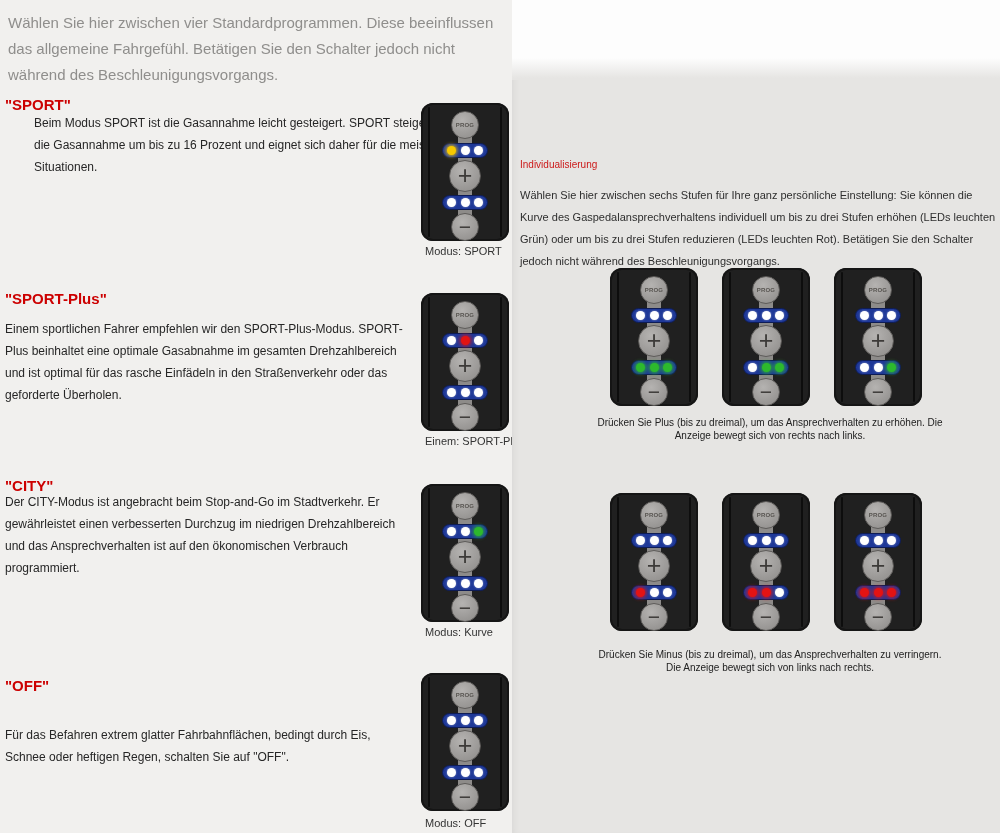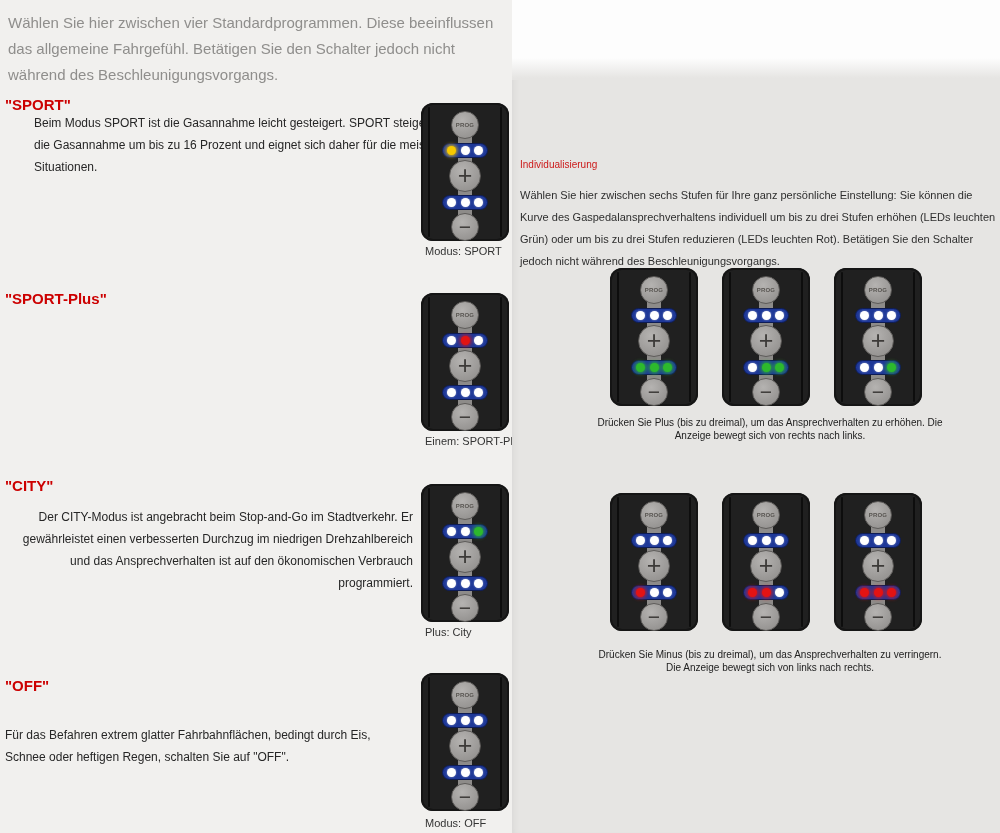--- a/index.html
+++ b/index.html
@@ -20,21 +20,21 @@
 
   .h-red { color:#cc0000; font-weight:bold; font-size:15px; }
   .sec-head-sport      { left:5px; top:96px;  }
   .sec-head-sport-plus { left:5px; top:290px; }
   .sec-head-city       { left:5px; top:477px; }
   .sec-head-off        { left:5px; top:677px; }
 
   .sec-body { left:5px; width:408px; font-size:12px; line-height:22px; color:#262626; }
   .sec-body-sport      { top:112px;margin-left:29px; }
   .sec-body-sport-plus { top:318px; }
-  .sec-body-city       { top:506px;text-align:right; }
+  .sec-body-city       { top:491px; }
   .sec-body-off        { top:724px; }
 
   .dev-mount { position:absolute; }
   .pos-dev-sport      { left:421px; top:103px; }
   .pos-dev-sport-plus { left:421px; top:293px; }
   .pos-dev-city       { left:421px; top:484px; }
   .pos-dev-off        { left:421px; top:673px; }
 
   .figcap { position:absolute; left:404px; width:140px; font-size:11px; color:#333;padding-left:21px; }
   .pos-cap-sport      { top:245px; }
@@ -77,20 +77,21 @@
 </head>
 <body>
 
 <div class="col-left">
   <p class="abs intro">Wählen Sie hier zwischen vier Standardprogrammen. Diese beeinflussen das allgemeine Fahrgefühl. Betätigen Sie den Schalter jedoch nicht während des Beschleunigungsvorgangs.</p>
 
   <h2 class="abs h-red sec-head-sport">"SPORT"</h2>
   <p class="abs sec-body sec-body-sport">Beim Modus SPORT ist die Gasannahme leicht gesteigert. SPORT steigert die Gasannahme um bis zu 16 Prozent und eignet sich daher für die meisten Situationen.</p>
 
   <h2 class="abs h-red sec-head-sport-plus">"SPORT-Plus"</h2>
+  <p class="abs sec-body sec-body-sport-plus">Einem sportlichen Fahrer empfehlen wir den SPORT-Plus-Modus. SPORT-Plus beinhaltet eine optimale Gasabnahme im gesamten Drehzahlbereich und ist optimal für das rasche Einfädeln in den Straßenverkehr oder das geforderte Überholen.</p>
 
   <h2 class="abs h-red sec-head-city">"CITY"</h2>
   <p class="abs sec-body sec-body-city">Der CITY-Modus ist angebracht beim Stop-and-Go im Stadtverkehr. Er gewährleistet einen verbesserten Durchzug im niedrigen Drehzahlbereich und das Ansprechverhalten ist auf den ökonomischen Verbrauch programmiert.</p>
 
   <h2 class="abs h-red sec-head-off">"OFF"</h2>
   <p class="abs sec-body sec-body-off">Für das Befahren extrem glatter Fahrbahnflächen, bedingt durch Eis, Schnee oder heftigen Regen, schalten Sie auf "OFF".</p>
 
   <div class="dev-mount pos-dev-sport">
       <div class="device">
         <div class="d-strip"></div>
@@ -142,21 +143,21 @@
         </div>
         <div class="d-btn d-plus">+</div>
         <div class="d-ledbar d-bar-bottom">
           <div class="d-led" style="background: rgb(255, 255, 255);"></div>
           <div class="d-led" style="background: rgb(255, 255, 255);"></div>
           <div class="d-led" style="background: rgb(255, 255, 255);"></div>
         </div>
         <div class="d-btn d-minus">−</div>
       </div>
     </div>
-  <div class="figcap pos-cap-city">Plus: City</div>
+  <div class="figcap pos-cap-city">Modus: Kurve</div>
 
   <div class="dev-mount pos-dev-off">
       <div class="device">
         <div class="d-strip"></div>
         <div class="d-btn d-prog">PROG</div>
         <div class="d-ledbar d-bar-top">
           <div class="d-led" style="background: rgb(255, 255, 255);"></div>
           <div class="d-led" style="background: rgb(255, 255, 255);"></div>
           <div class="d-led" style="background: rgb(255, 255, 255);"></div>
         </div>

